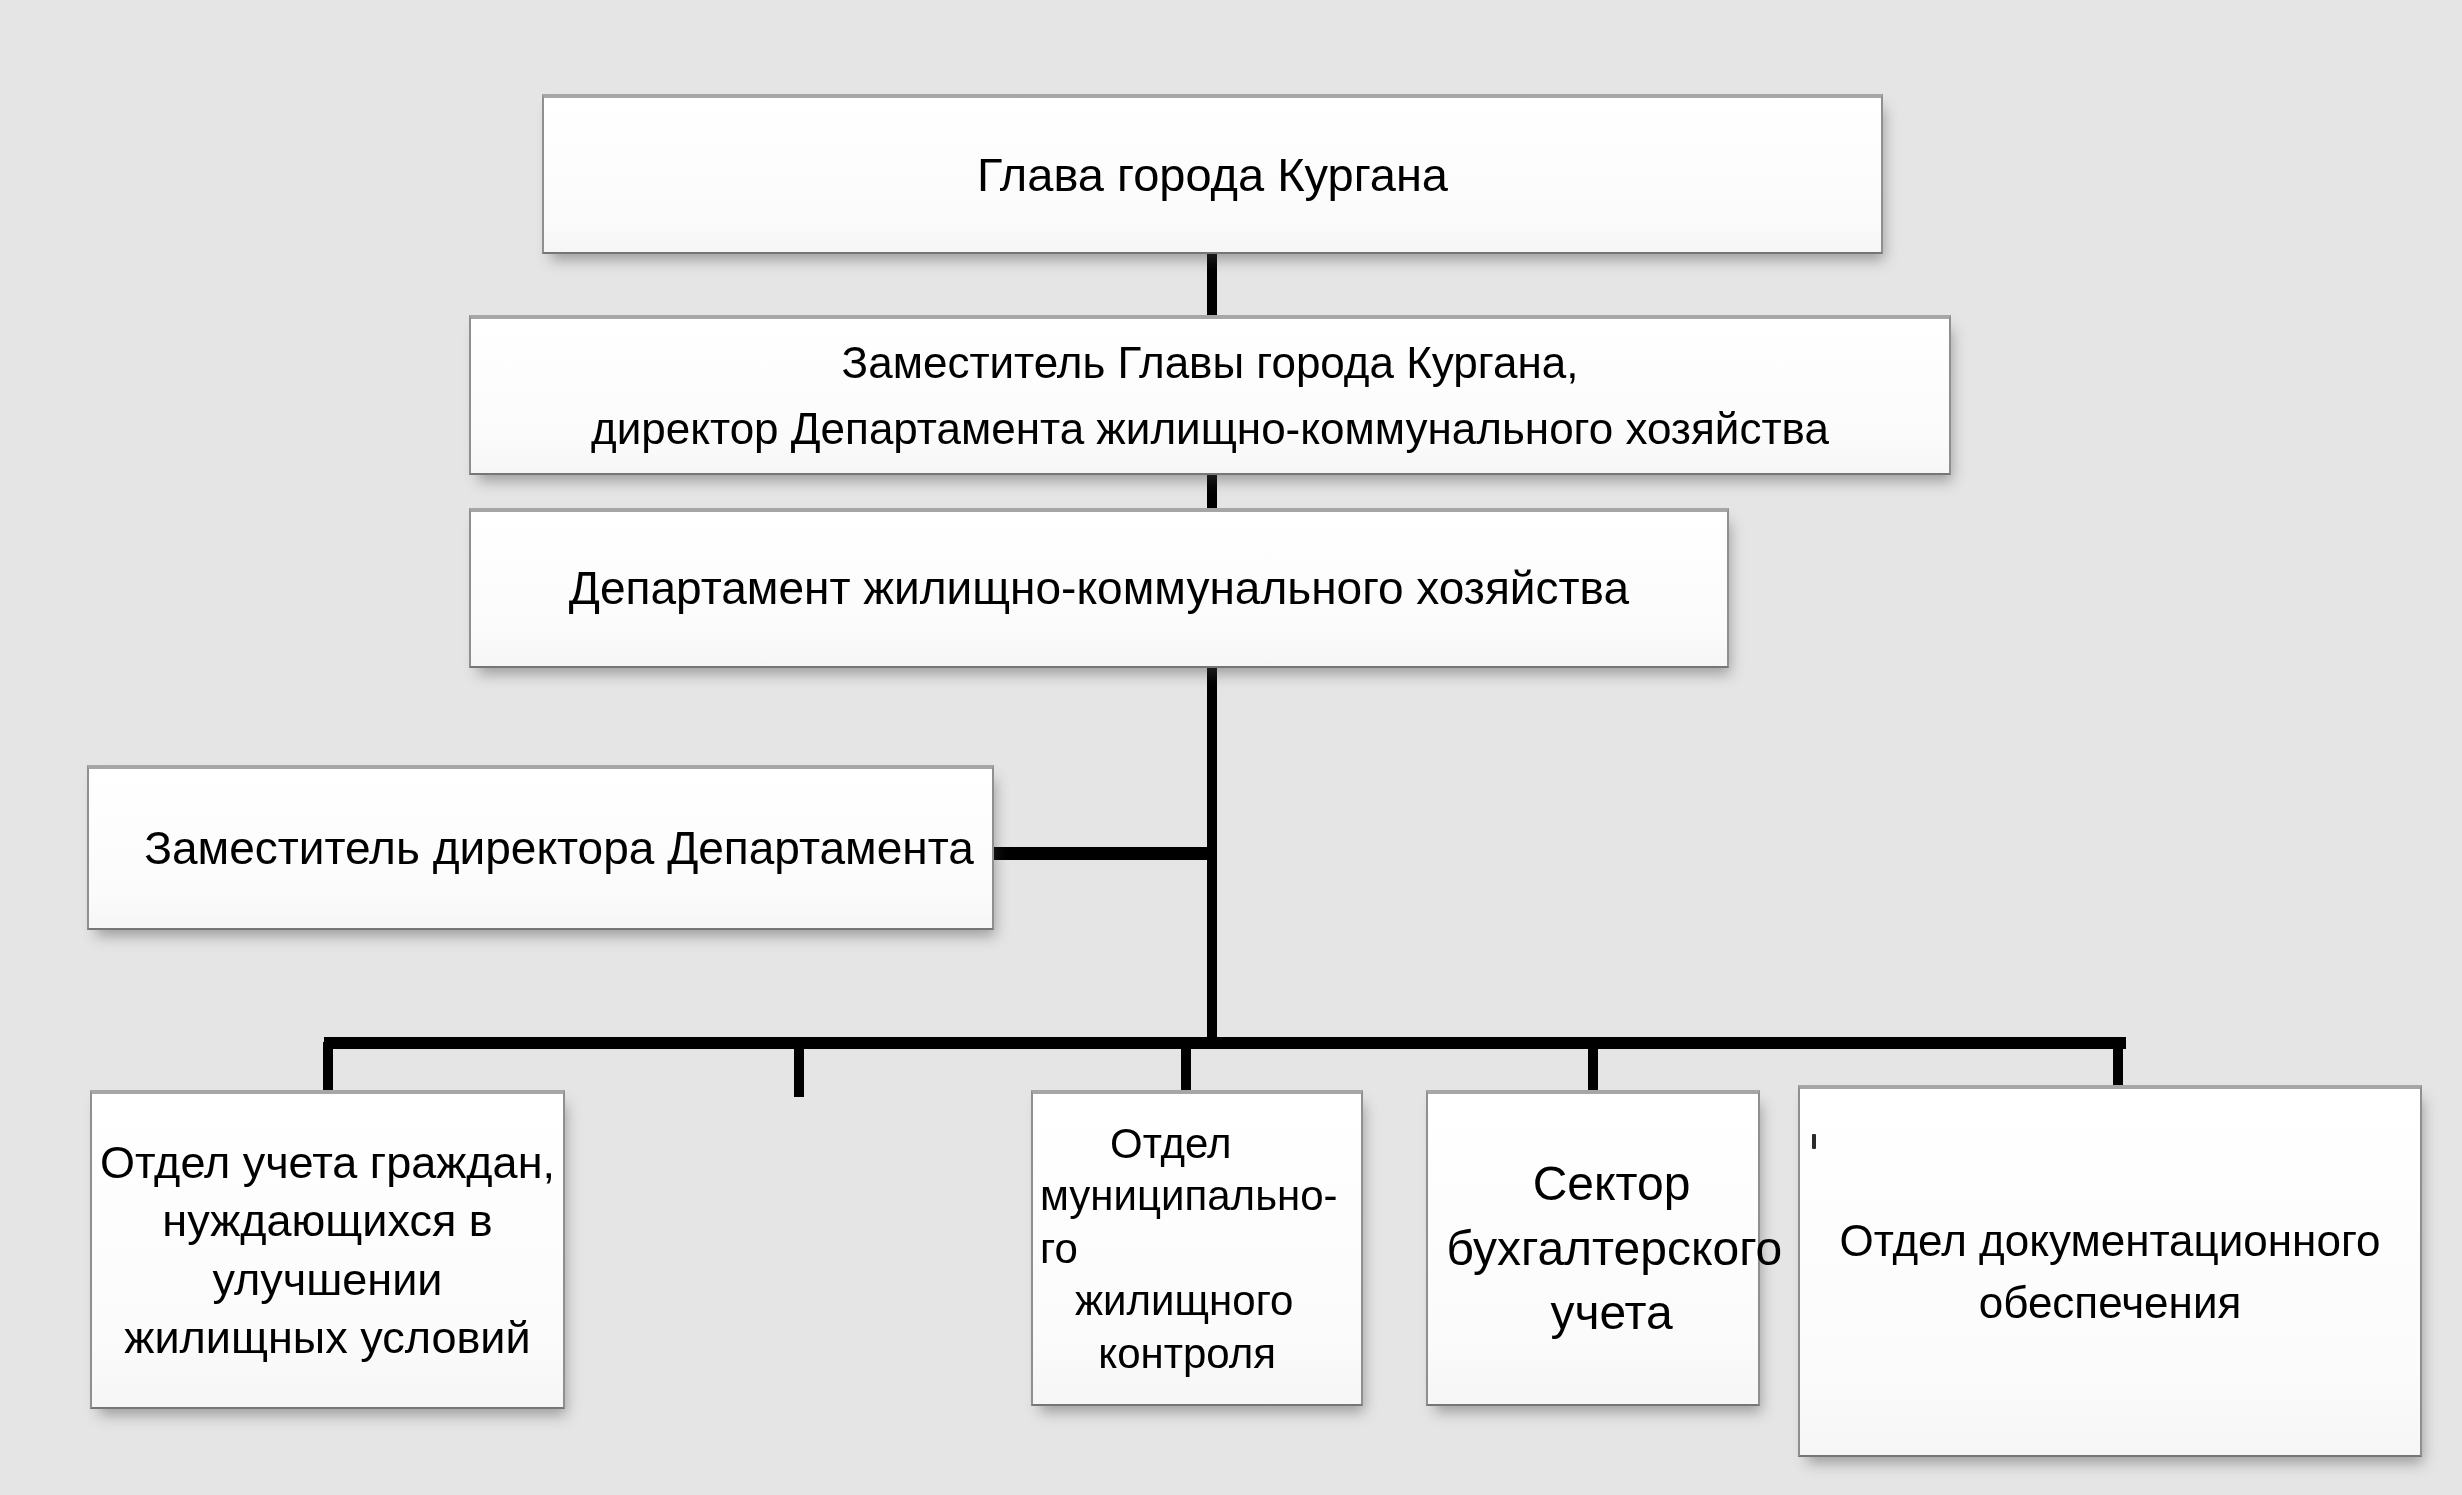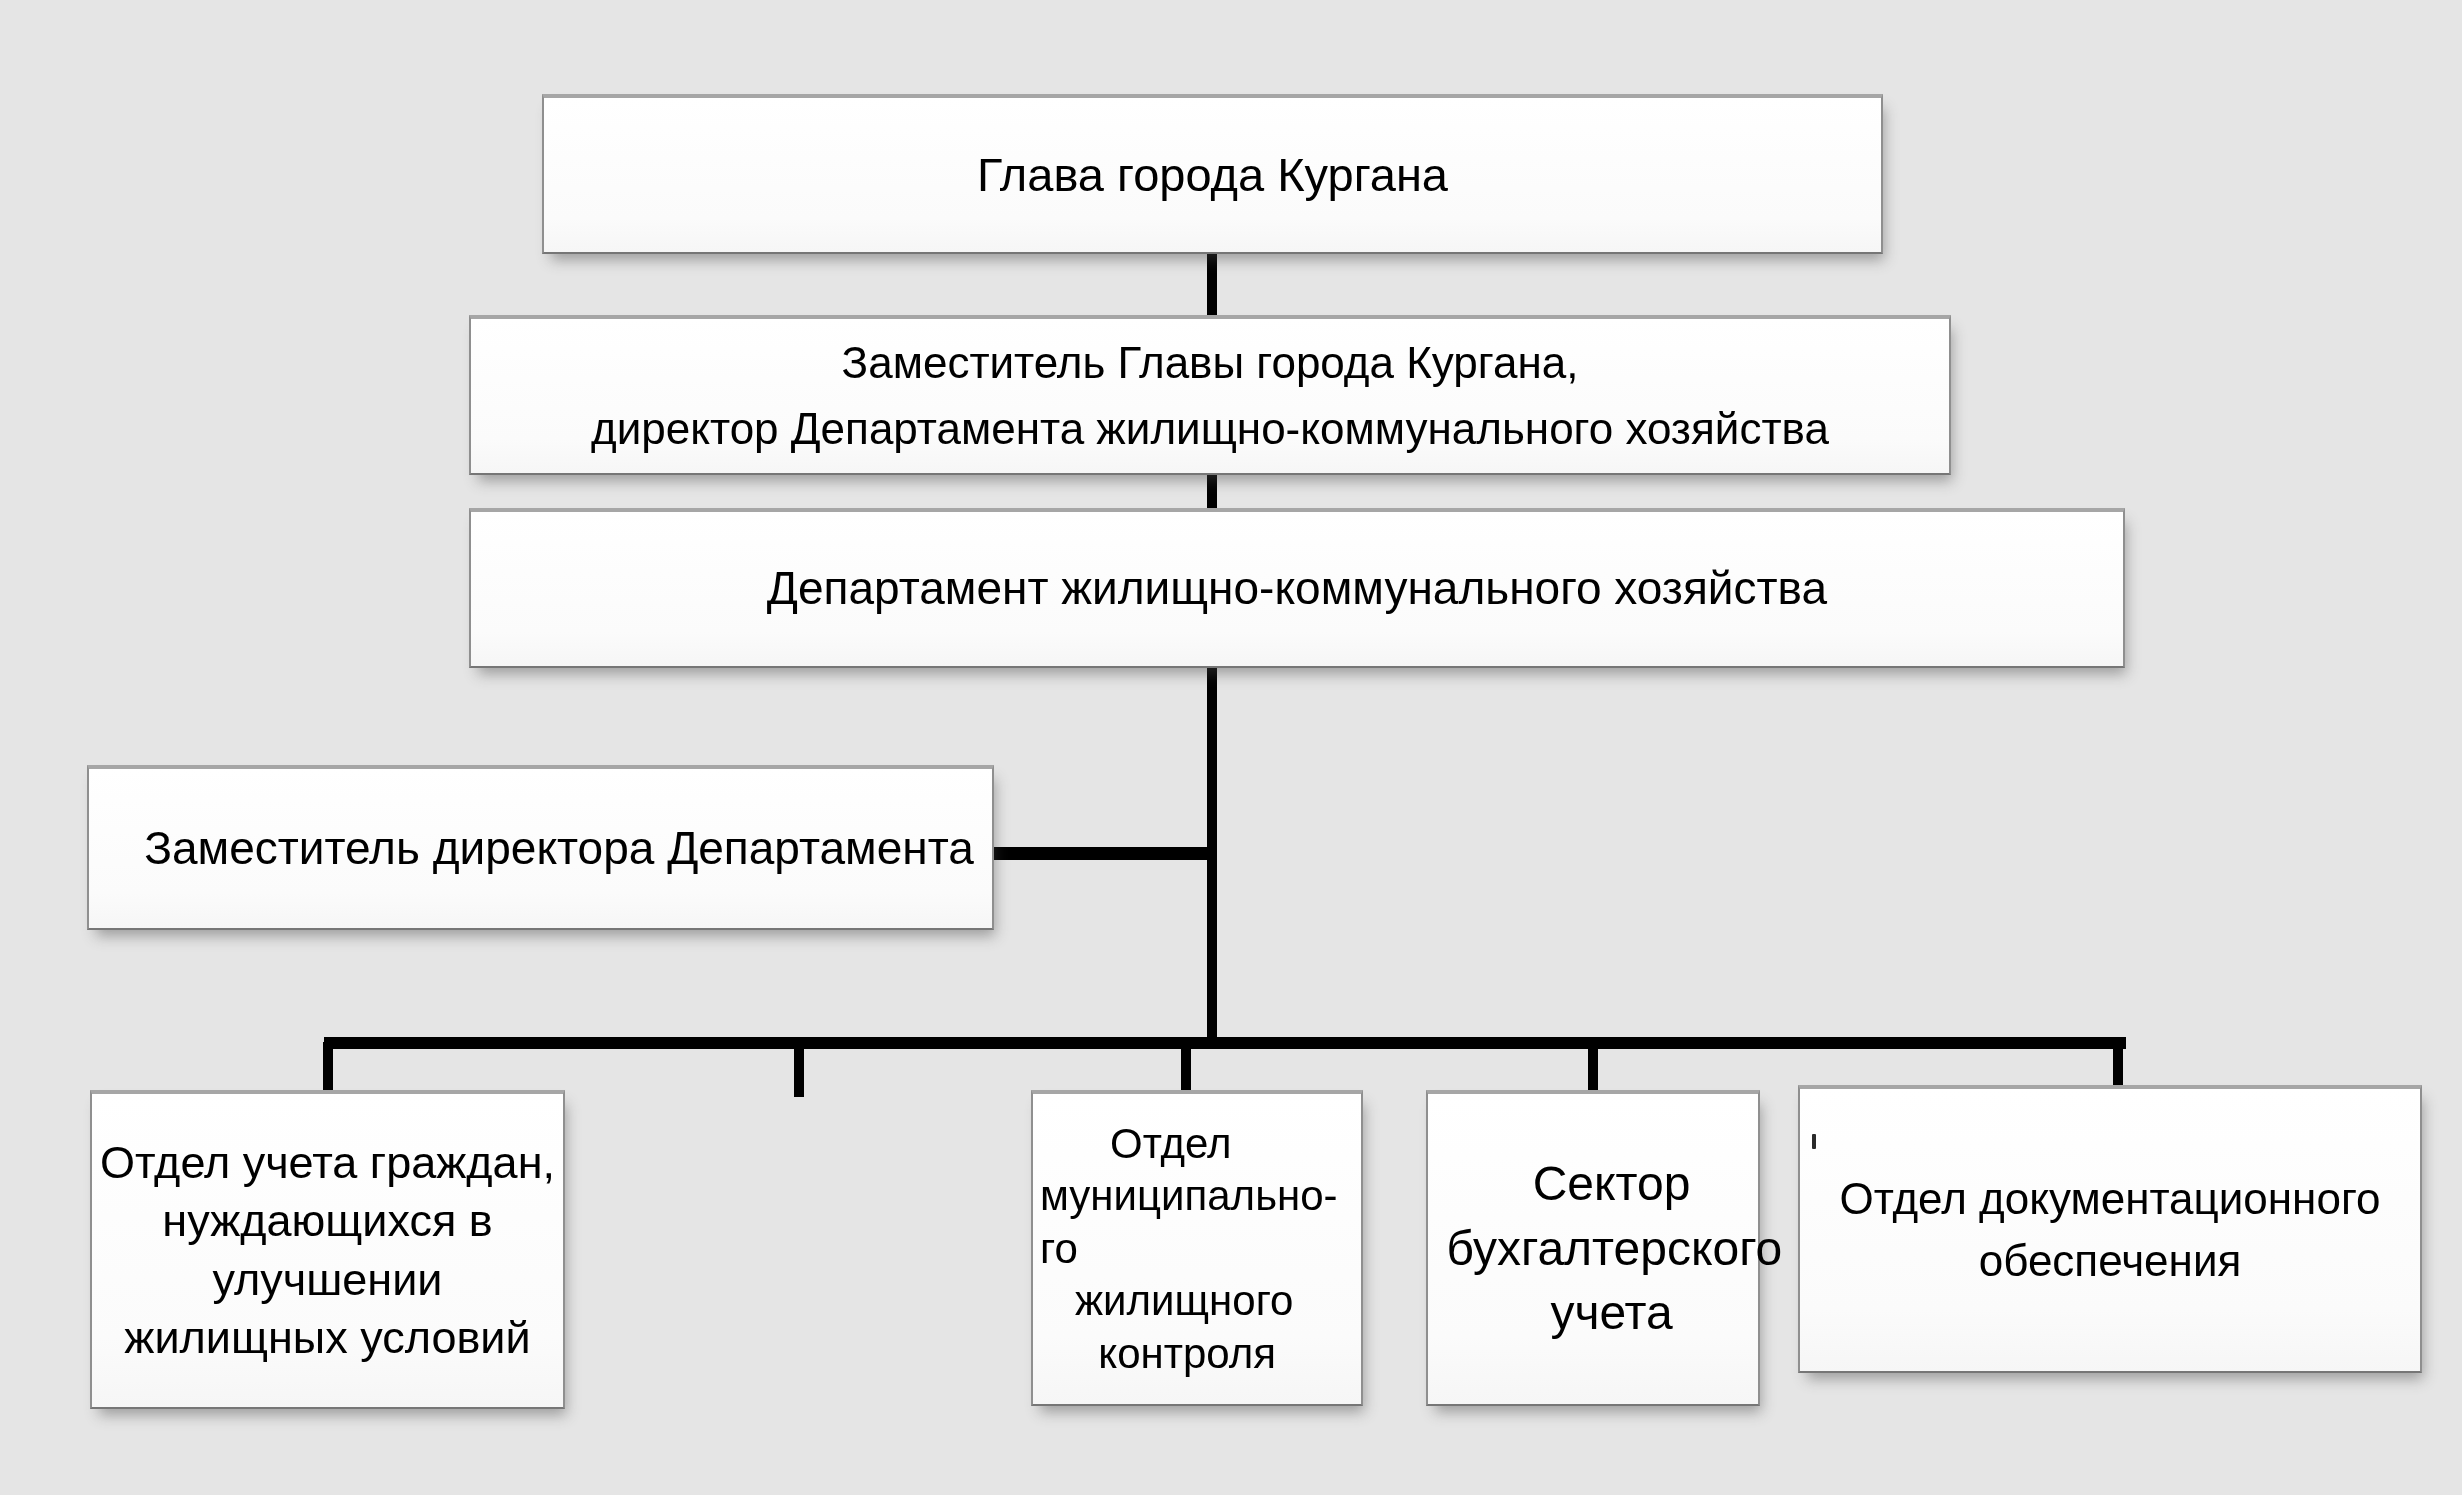--- a/index.html
+++ b/index.html
@@ -38,27 +38,27 @@
     text-align: left;
     padding-left: 7px;
   }
   .line {
     position: absolute;
     background: #000000;
   }
   
   #node-head              { left: 542px; top: 94px;  width: 1341px; height: 160px; }
   #node-deputy-head       { left: 469px;  top: 315px;  width: 1482px; height: 160px; }
-  #node-department        { left: 469px;  top: 508px; width: 1656px; height: 160px; }
+  #node-department        { left: 469px;  top: 508px; width: 1260px; height: 160px; }
   #node-deputy-director   { left: 87px;  top: 765px; width: 907px; height: 165px; }
   #node-unit-citizens     { left: 90px;  top: 1090px; width: 475px;  height: 319px; }
   #node-unit-housing-adm  { left: 634px; top: 1090px; width: 329px;  height: 316px; }
   #node-unit-control      { left: 1031px; top: 1090px; width: 332px;  height: 316px; }
   #node-unit-accounting   { left: 1426px; top: 1090px; width: 334px;  height: 316px; }
-  #node-unit-docs         { left: 1798px; top: 1085px; width: 624px; height: 288px; }
+  #node-unit-docs         { left: 1798px; top: 1085px; width: 624px; height: 372px; }
   
   #node-head .node-label            { font-size: 47px; line-height: 1.2; }
   #node-deputy-head .node-label     { font-size: 44px; line-height: 1.5; }
   #node-department .node-label      { font-size: 46px; line-height: 1.2; }
   #node-deputy-director .node-label { font-size: 46px; line-height: 1.2; padding-left: 43px; }
   #node-unit-citizens .node-label   { font-size: 45px; line-height: 1.3; }
   #node-unit-housing-adm .node-label{ font-size: 40px; line-height: 1.3; }
   #node-unit-control .node-label    { font-size: 42px; line-height: 1.25; }
   #node-unit-accounting .node-label { font-size: 48px; line-height: 1.35; padding-left: 43px; }
   #node-unit-docs .node-label       { font-size: 44px; line-height: 1.4; }

